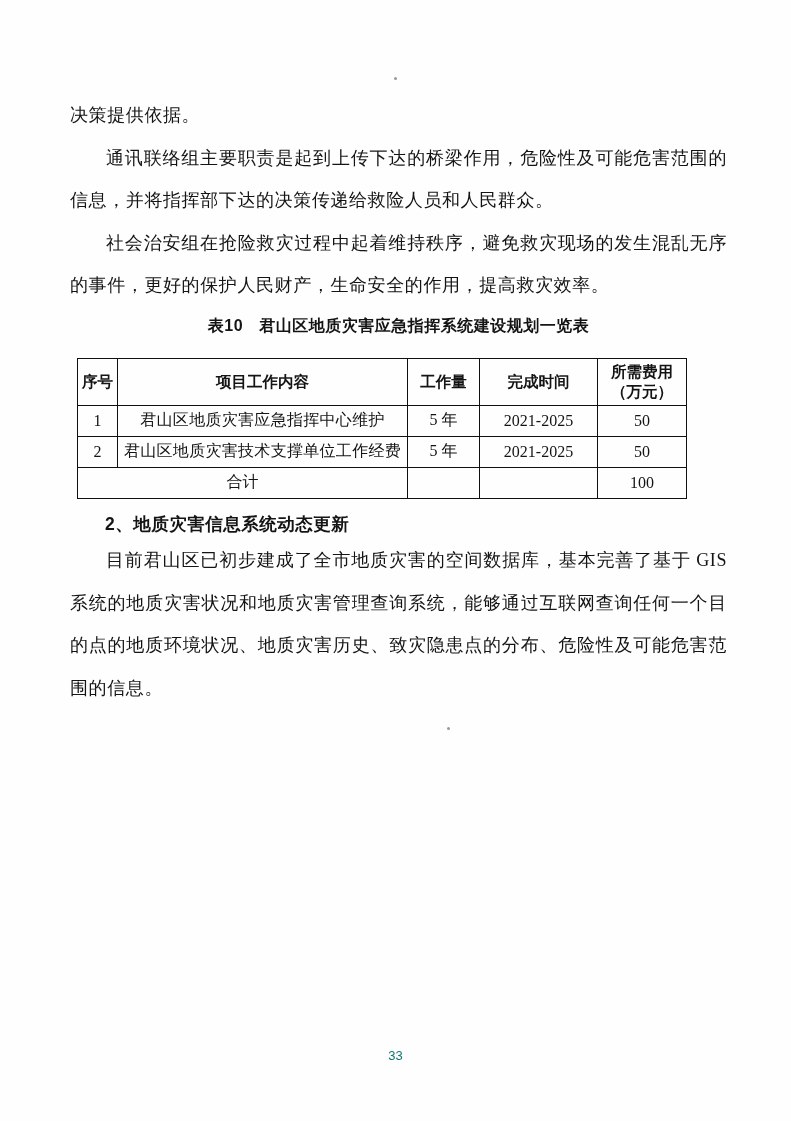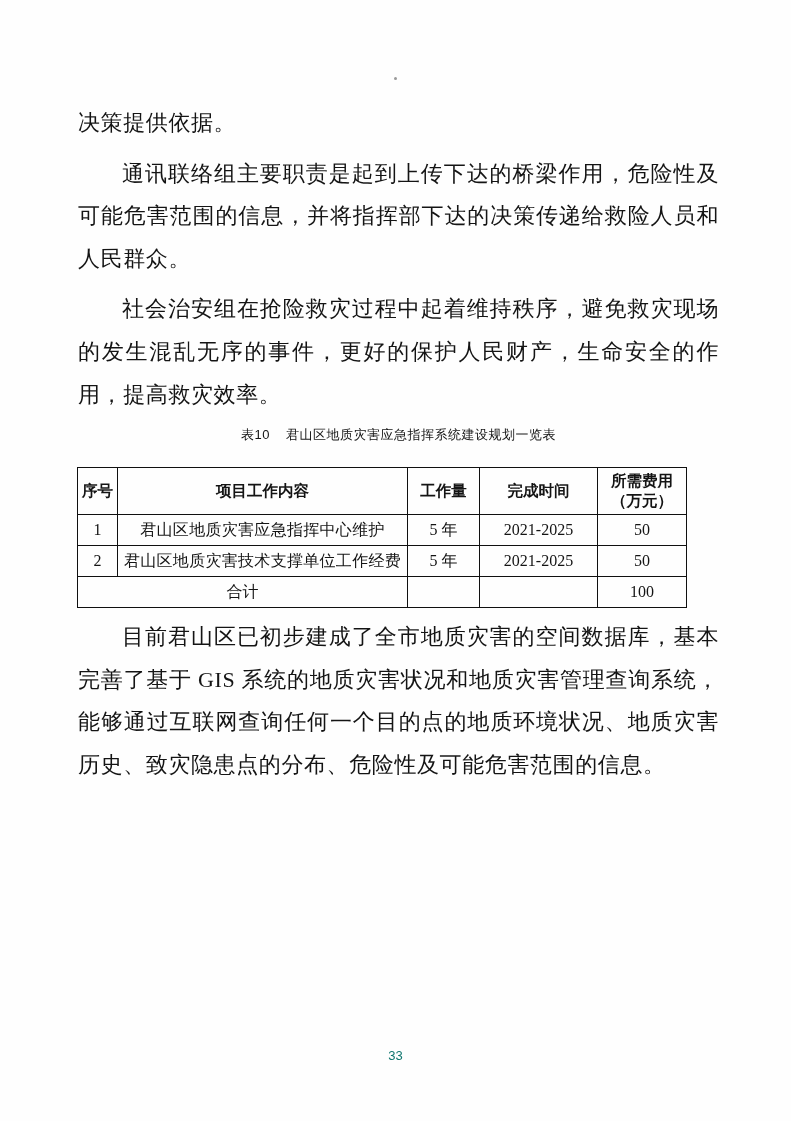--- a/index.html
+++ b/index.html
@@ -10,35 +10,35 @@
     overflow:hidden;
     color:#141414;
     font-family:"Liberation Serif","DejaVu Serif",serif;
   }
   .content {
     position:absolute;
     left:70px; top:94px;
     width:657px;
   }
   p.body {
-    margin:8px;
-    font-size:22px;
+    margin:0;
+    font-size:18px;
     line-height:42.6px;
     letter-spacing:0.6px;
     text-align:justify;
     text-justify:inter-ideograph;
   }
   p.indent { text-indent:2em; }
 
   .table-caption {
     margin-top:8px;
     text-align:center;
     font-family:"Liberation Sans","DejaVu Sans",sans-serif;
-    font-weight:normal;
-    font-size:13px;
+    font-weight:bold;
+    font-size:16px;
     line-height:22px;
     letter-spacing:0.5px;
   }
   .caption-label { margin-right:16px; }
 
   table.plan {
     border-collapse:collapse;
     table-layout:fixed;
     width:609px;
     margin:21px 0 0 7px;
@@ -145,20 +145,21 @@
         </tr>
         <tr>
           <td colspan="2">合计</td>
           <td></td>
           <td></td>
           <td>100</td>
         </tr>
       </tbody>
     </table>
 
+    <h3 class="section-heading">2、地质灾害信息系统动态更新</h3>
 
     <p class="body indent">目前君山区已初步建成了全市地质灾害的空间数据库，基本完善了基于 GIS 系统的地质灾害状况和地质灾害管理查询系统，能够通过互联网查询任何一个目的点的地质环境状况、地质灾害历史、致灾隐患点的分布、危险性及可能危害范围的信息。</p>
 
   </div>
 
   <div class="page-number">33</div>
 
 </div>
 
 </body></html>

